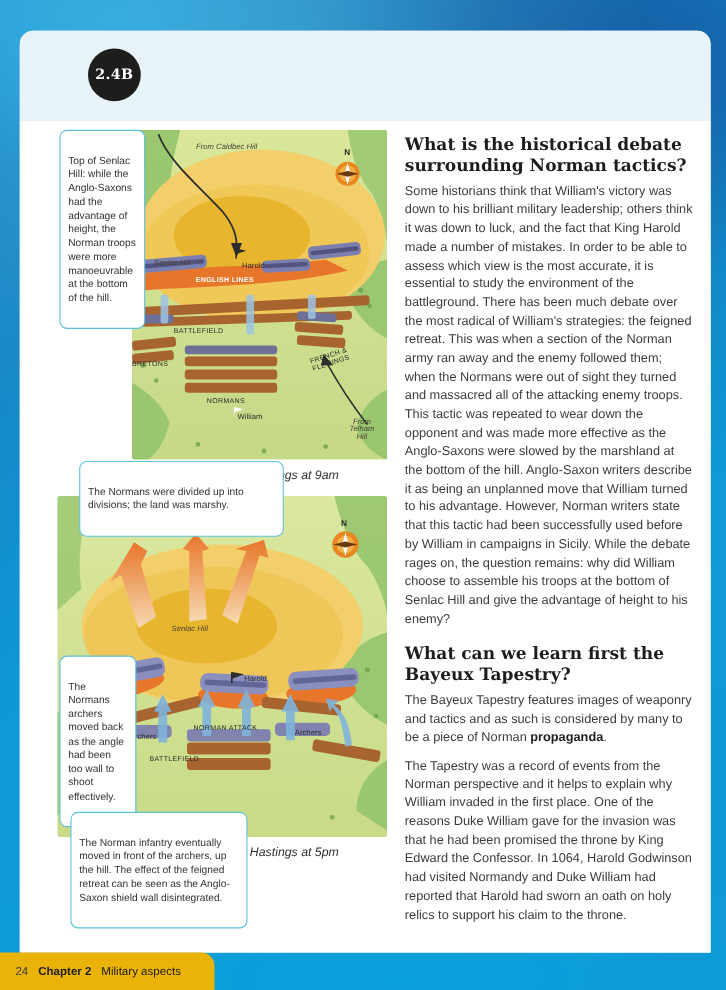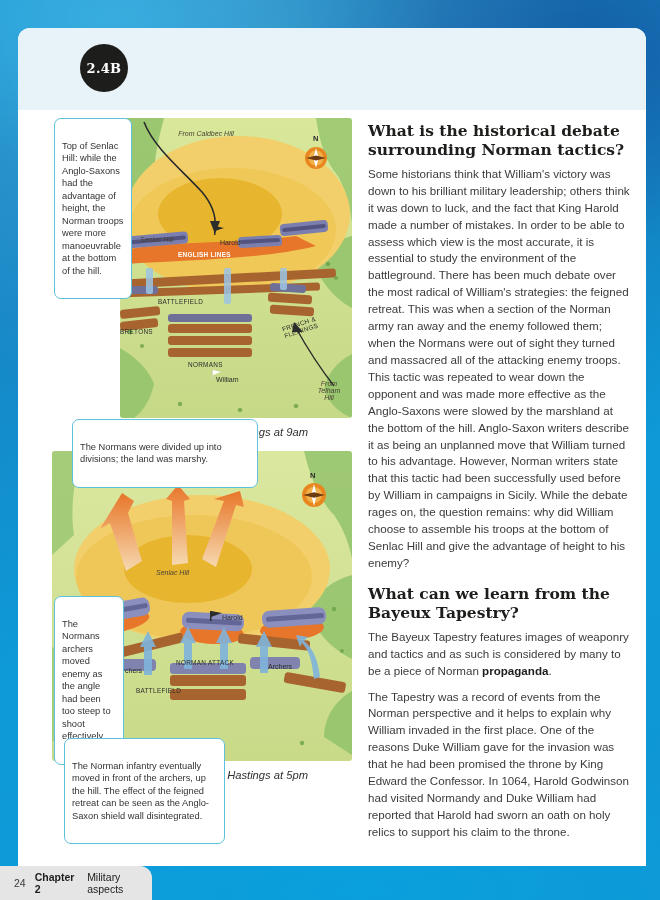--- a/index.html
+++ b/index.html
@@ -139,22 +139,22 @@
   }
   #callout-1 { left: 26px;  top: 0px;   width: 78px; }
   #callout-2 { left: 44px;  top: 265px; width: 186px; margin-top: 36px; }
   #callout-3 { left: 26px;  top: 478px; width: 70px; }
   #callout-4 { left: 36px;  top: 620px; width: 161px; }
 
   
   #footer-tab {
     position: absolute;
     left: 0; top: 866px;
-    width: 152px; height: 34px;
-    background: #e5e5e5;
+    width: 195px; height: 34px;
+    background: #eab308;
     border-radius: 0 12px 0 0;
     display: flex; align-items: center;
     gap: 9px; padding-left: 14px;
     font-size: 10.5px; color: #1d1d1b;
   }
   #footer-num { color: #3a3a3a; }
   #footer-chapter { font-weight: bold; }
   #footer-topic { }
 
   
@@ -404,29 +404,29 @@
 
         <div class="caption-row">
           <span class="cap-tri"></span>
           <span class="cap-letter">B</span>
           <span class="cap-text">The battleground at Hastings at 5pm</span>
         </div>
       </div>
 
       <div class="callout" id="callout-1">Top of Senlac Hill: while the Anglo-Saxons had the advantage of height, the Norman troops were more manoeuvrable at the bottom of the hill.</div>
       <div class="callout" id="callout-2">The Normans were divided up into divisions; the land was marshy.</div>
-      <div class="callout" id="callout-3">The Normans archers moved enemy as the angle had been too steep to shoot effectively.</div>
+      <div class="callout" id="callout-3">The Normans archers moved back as the angle had been too wall to shoot effectively.</div>
       <div class="callout" id="callout-4">The Norman infantry eventually moved in front of the archers, up the hill. The effect of the feigned retreat can be seen as the Anglo-Saxon shield wall disintegrated.</div>
     </div>
 
     <div id="col-right">
       <h2 class="sec-head">What is the historical debate surrounding Norman tactics?</h2>
       <p class="body-p">Some historians think that William's victory was down to his brilliant military leadership; others think it was down to luck, and the fact that King Harold made a number of mistakes. In order to be able to assess which view is the most accurate, it is essential to study the environment of the battleground. There has been much debate over the most radical of William's strategies: the feigned retreat. This was when a section of the Norman army ran away and the enemy followed them; when the Normans were out of sight they turned and massacred all of the attacking enemy troops. This tactic was repeated to wear down the opponent and was made more effective as the Anglo-Saxons were slowed by the marshland at the bottom of the hill. Anglo-Saxon writers describe it as being an unplanned move that William turned to his advantage. However, Norman writers state that this tactic had been successfully used before by William in campaigns in Sicily. While the debate rages on, the question remains: why did William choose to assemble his troops at the bottom of Senlac Hill and give the advantage of height to his enemy?</p>
 
-      <h2 class="sec-head second">What can we learn from the Bayeux Tapestry?</h2>
+      <h2 class="sec-head second">What can we learn first the Bayeux Tapestry?</h2>
       <p class="body-p">
         <span>The Bayeux Tapestry features images of weaponry and tactics and as such is considered by many to be a piece of Norman </span><b>propaganda</b><span>.</span>
       </p>
       <p class="body-p">The Tapestry was a record of events from the Norman perspective and it helps to explain why William invaded in the first place. One of the reasons Duke William gave for the invasion was that he had been promised the throne by King Edward the Confessor. In 1064, Harold Godwinson had visited Normandy and Duke William had reported that Harold had sworn an oath on holy relics to support his claim to the throne.</p>
     </div>
 
   </div>
 </div>
 
 <div id="footer-tab">

